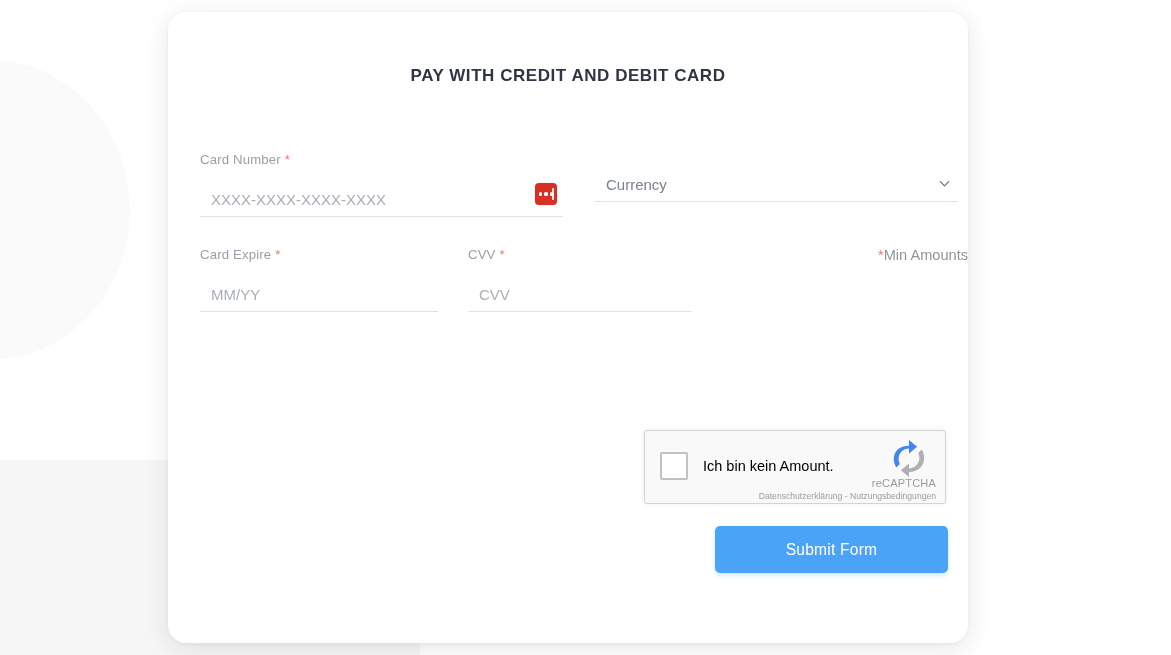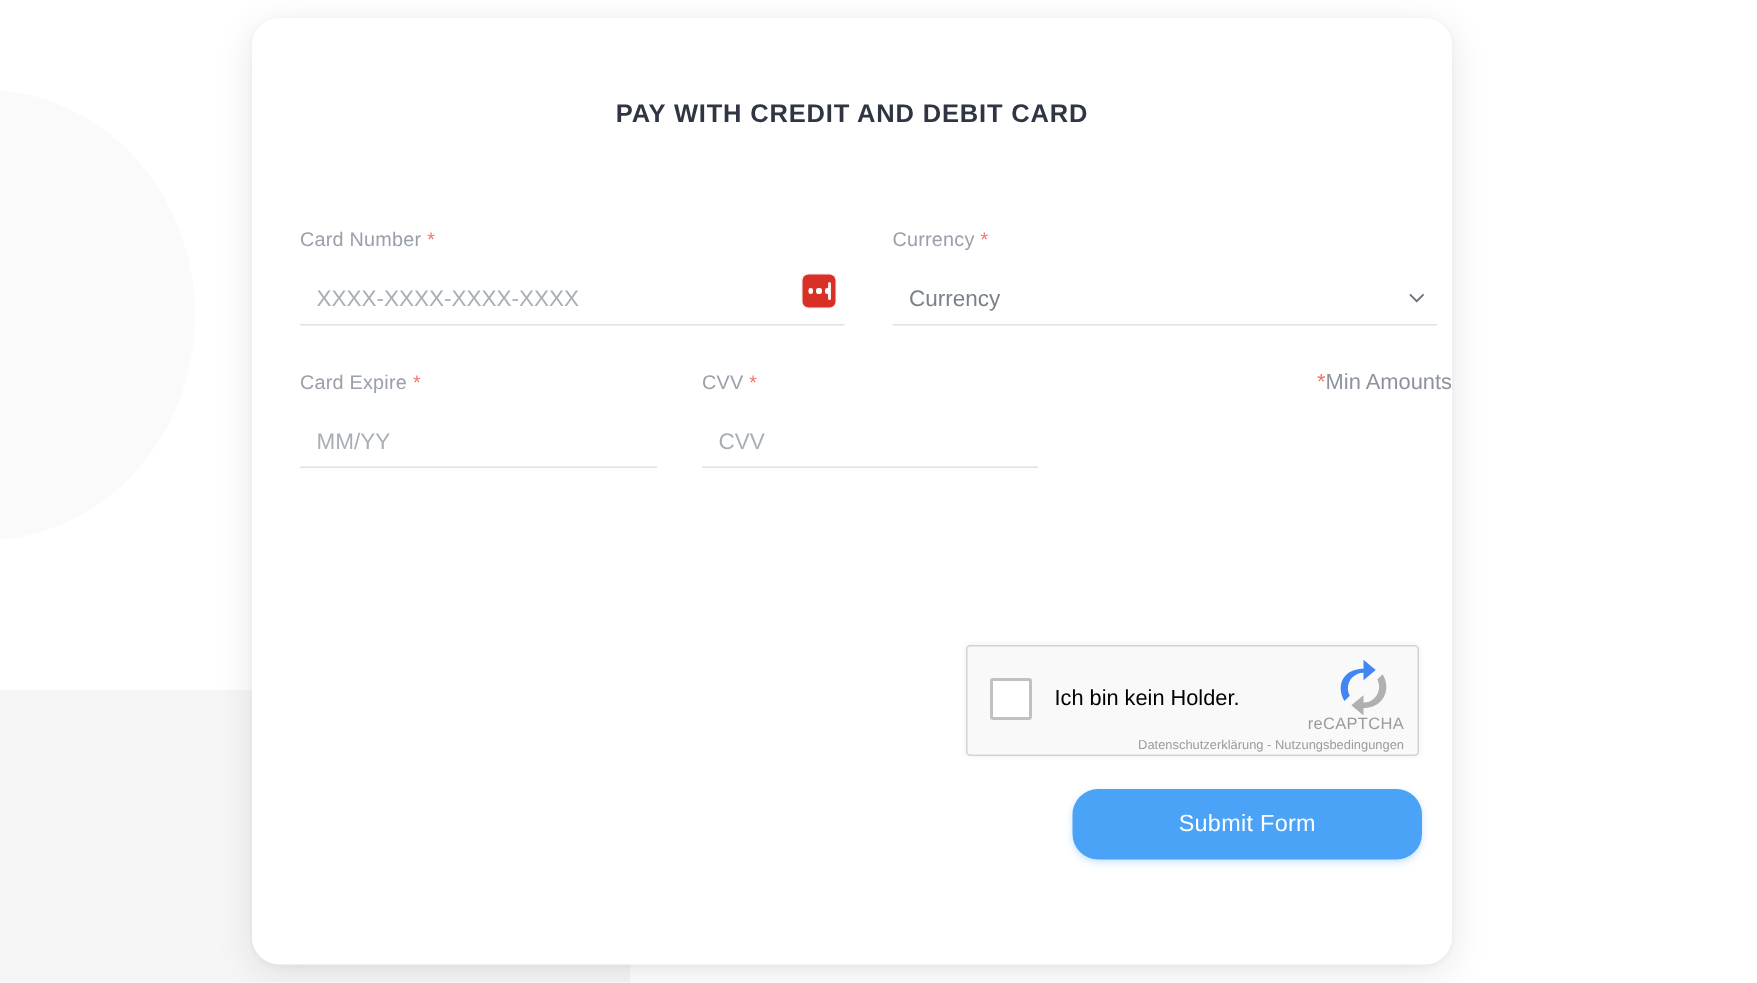--- a/index.html
+++ b/index.html
@@ -235,21 +235,21 @@
   
   .submit {
     position: absolute;
     left: 547px;
     top: 514px;
     width: 233px;
     height: 47px;
     background: #4ba3f7;
     color: #ffffff;
     border: 0;
-    border-radius: 17px;
+    border-radius: 5px;
     font-family: "Liberation Sans", sans-serif;
     font-size: 15.6px;
     letter-spacing: 0.2px;
     cursor: pointer;
     box-shadow: 0 2px 5px rgba(75,163,247,0.30);
   }
 </style>
 </head>
 <body>
 
@@ -273,21 +273,20 @@
           <div class="pm-icon">
             <i></i>
               <i></i>
               <i></i>
             <span class="bar"></span>
           </div>
         </div>
       </div>
 
       <div class="field" style="left:395px; width:363px;">
-        <div class="flabel"><span>Currency</span><span class="req">*</span></div>
         <div class="inputwrap">
           <select>
             <option>Currency</option>
           </select>
           <span class="chevron">
             <svg width="15" height="15" viewBox="0 0 16 16" fill="none">
                 <path d="M3.5 6 L8 10.5 L12.5 6" stroke="#6c727d" stroke-width="1.3" stroke-linecap="round" stroke-linejoin="round"></path>
               </svg>
           </span>
         </div>
@@ -313,21 +312,21 @@
       </div>
 
       <div class="minamounts"><span class="star">*</span><span>Min Amounts</span></div>
 
     </div>
 
   </div>
 
   <div class="recaptcha">
     <div class="rc-box"></div>
-    <div class="rc-label">Ich bin kein Holder.</div>
+    <div class="rc-label">Ich bin kein Amount.</div>
     <div class="rc-logo">
       <svg width="44" height="38" viewBox="0 0 48 42" fill="none">
         <path d="M24 7.5 V1 L33 8.5 L24 16 V10.5 C17.6 10.5 12.5 15.6 12.5 22 C12.5 24 13 25.9 13.9 27.5 L10 31.4 C8.2 28.7 7.2 25.5 7.2 22 C7.2 14 13.1 7.5 24 7.5 Z" fill="#4285f4"></path>
         <path d="M24 36.5 V42 L15 34.5 L24 27 V32.5 C30.4 32.5 35.5 27.4 35.5 21 C35.5 19 35 17.1 34.1 15.5 L38 11.6 C39.8 14.3 40.8 17.5 40.8 21 C40.8 29 34.9 36.5 24 36.5 Z" fill="#b0b0b0"></path>
       </svg>
     </div>
     <div class="rc-brand">reCAPTCHA</div>
     <div class="rc-legal"><a href="#">Datenschutzerklärung</a><span> - </span><a href="#">Nutzungsbedingungen</a></div>
   </div>
 

